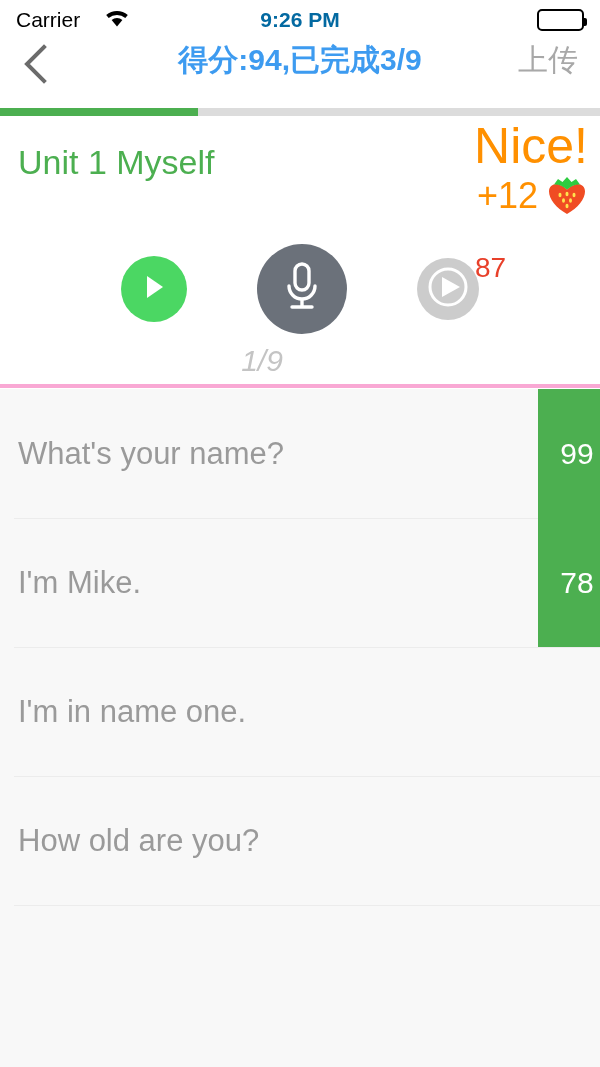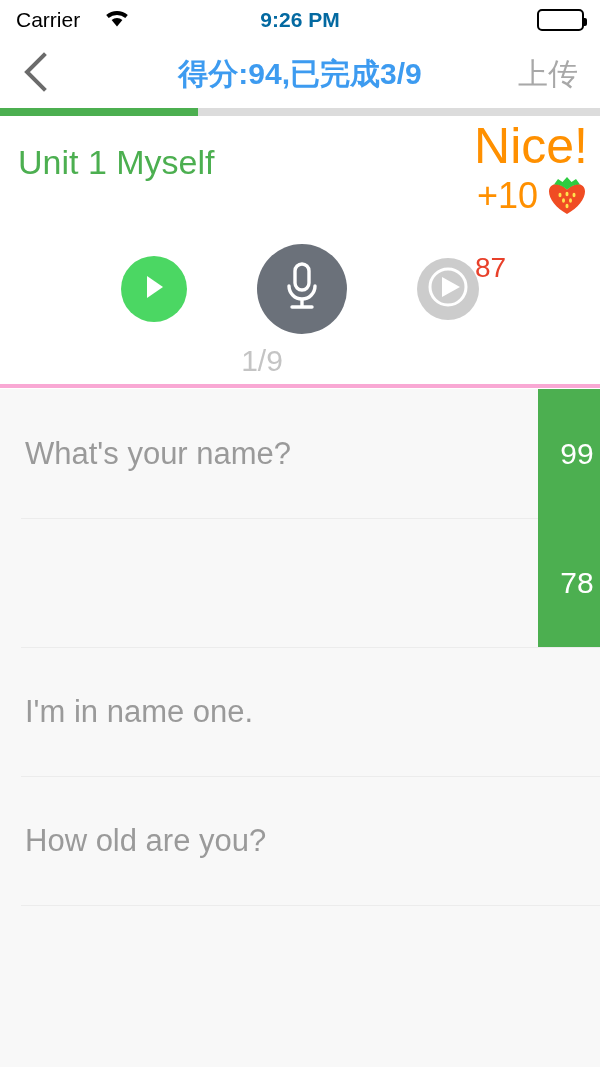--- a/index.html
+++ b/index.html
@@ -87,21 +87,21 @@
   }
 
   
   .navbar {
     position: absolute;
     top: 40px; left: 0;
     width: 600px;
     height: 68px;
     background: #ffffff;
     display: flex;
-    align-items: center;
+    align-items: flex-start;
     box-sizing: border-box;
     padding: 0 22px;
   }
   .nav-back {
     width: 44px;
     height: 52px;
     display: flex;
     align-items: center;
     justify-content: flex-start;
     cursor: pointer;
@@ -236,39 +236,39 @@
     white-space: nowrap;
   }
   .counter {
     position: absolute;
     top: 228px;
     left: 0;
     width: 524px;
     text-align: center;
     font-size: 30px;
     color: #c4c4c4;
+    font-style: italic;
   }
 
   
   .list {
     position: absolute;
     top: 389px; left: 0;
     width: 600px;
     height: 678px;
     background: #f8f8f8;
     overflow: hidden;
   }
   .row {
     position: relative;
     height: 129px;
     display: flex;
     align-items: center;
     box-sizing: border-box;
     cursor: pointer;
-    margin-left: 7px;
   }
   .row + .row .row-line {
     display: block;
   }
   .row-line {
     position: absolute;
     top: 0;
     left: 14px;
     right: 0;
     height: 1px;
@@ -336,21 +336,21 @@
     <div class="progress-fill" id="progress-fill" style="width: 33%;"></div>
   </div>
 
   <div class="lesson-panel">
 
     <div class="unit-title">Unit 1 Myself</div>
 
     <div class="reward">
       <span class="reward-word">Nice!</span>
       <span class="reward-points-row">
-        <span class="reward-points">+10</span>
+        <span class="reward-points">+12</span>
         <span class="strawberry">
           <svg width="42" height="40" viewBox="0 0 42 40">
             <path d="M21 39 C10 33 3 24 3 16.5 C3 11 8 8 13 9.5 C16 10.4 19 12.5 21 14.5
                      C23 12.5 26 10.4 29 9.5 C34 8 39 11 39 16.5 C39 24 32 33 21 39 Z" fill="#f04c23"></path>
             <path d="M21 14.5 C17 11 12 9 8 9.5 L12 4 L16.5 7 L21 2 L25.5 7 L30 4 L34 9.5
                      C30 9 25 11 21 14.5 Z" fill="#2ecc40"></path>
             <g fill="#ffe34d">
               <ellipse cx="14" cy="20" rx="1.5" ry="2.2"></ellipse>
               <ellipse cx="21" cy="19" rx="1.5" ry="2.2"></ellipse>
               <ellipse cx="28" cy="20" rx="1.5" ry="2.2"></ellipse>
@@ -405,20 +405,21 @@
     <div class="counter">1/9</div>
   </div>
 
   <div class="list" id="sentence-list">
       <div class="row">
         <div class="row-text">What's your name?</div>
         <div class="row-score">99</div>
       </div>
       <div class="row">
         <div class="row-line"></div>
+        <div class="row-text">I'm Mike.</div>
         <div class="row-score">78</div>
       </div>
       <div class="row">
         <div class="row-line"></div>
         <div class="row-text">I'm in name one.</div>
       </div>
       <div class="row">
         <div class="row-line"></div>
         <div class="row-text">How old are you?</div>
       </div>

